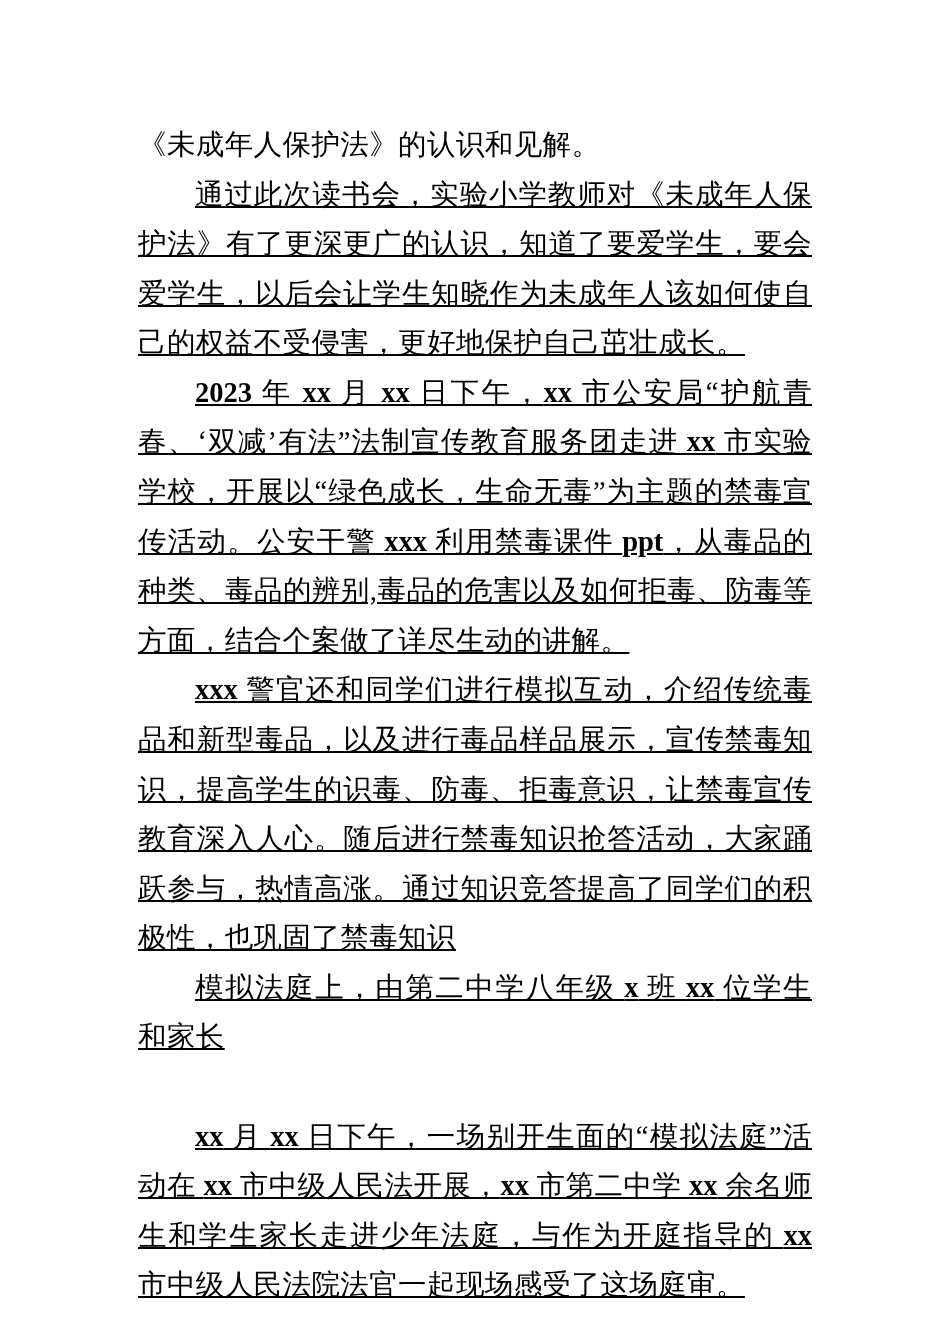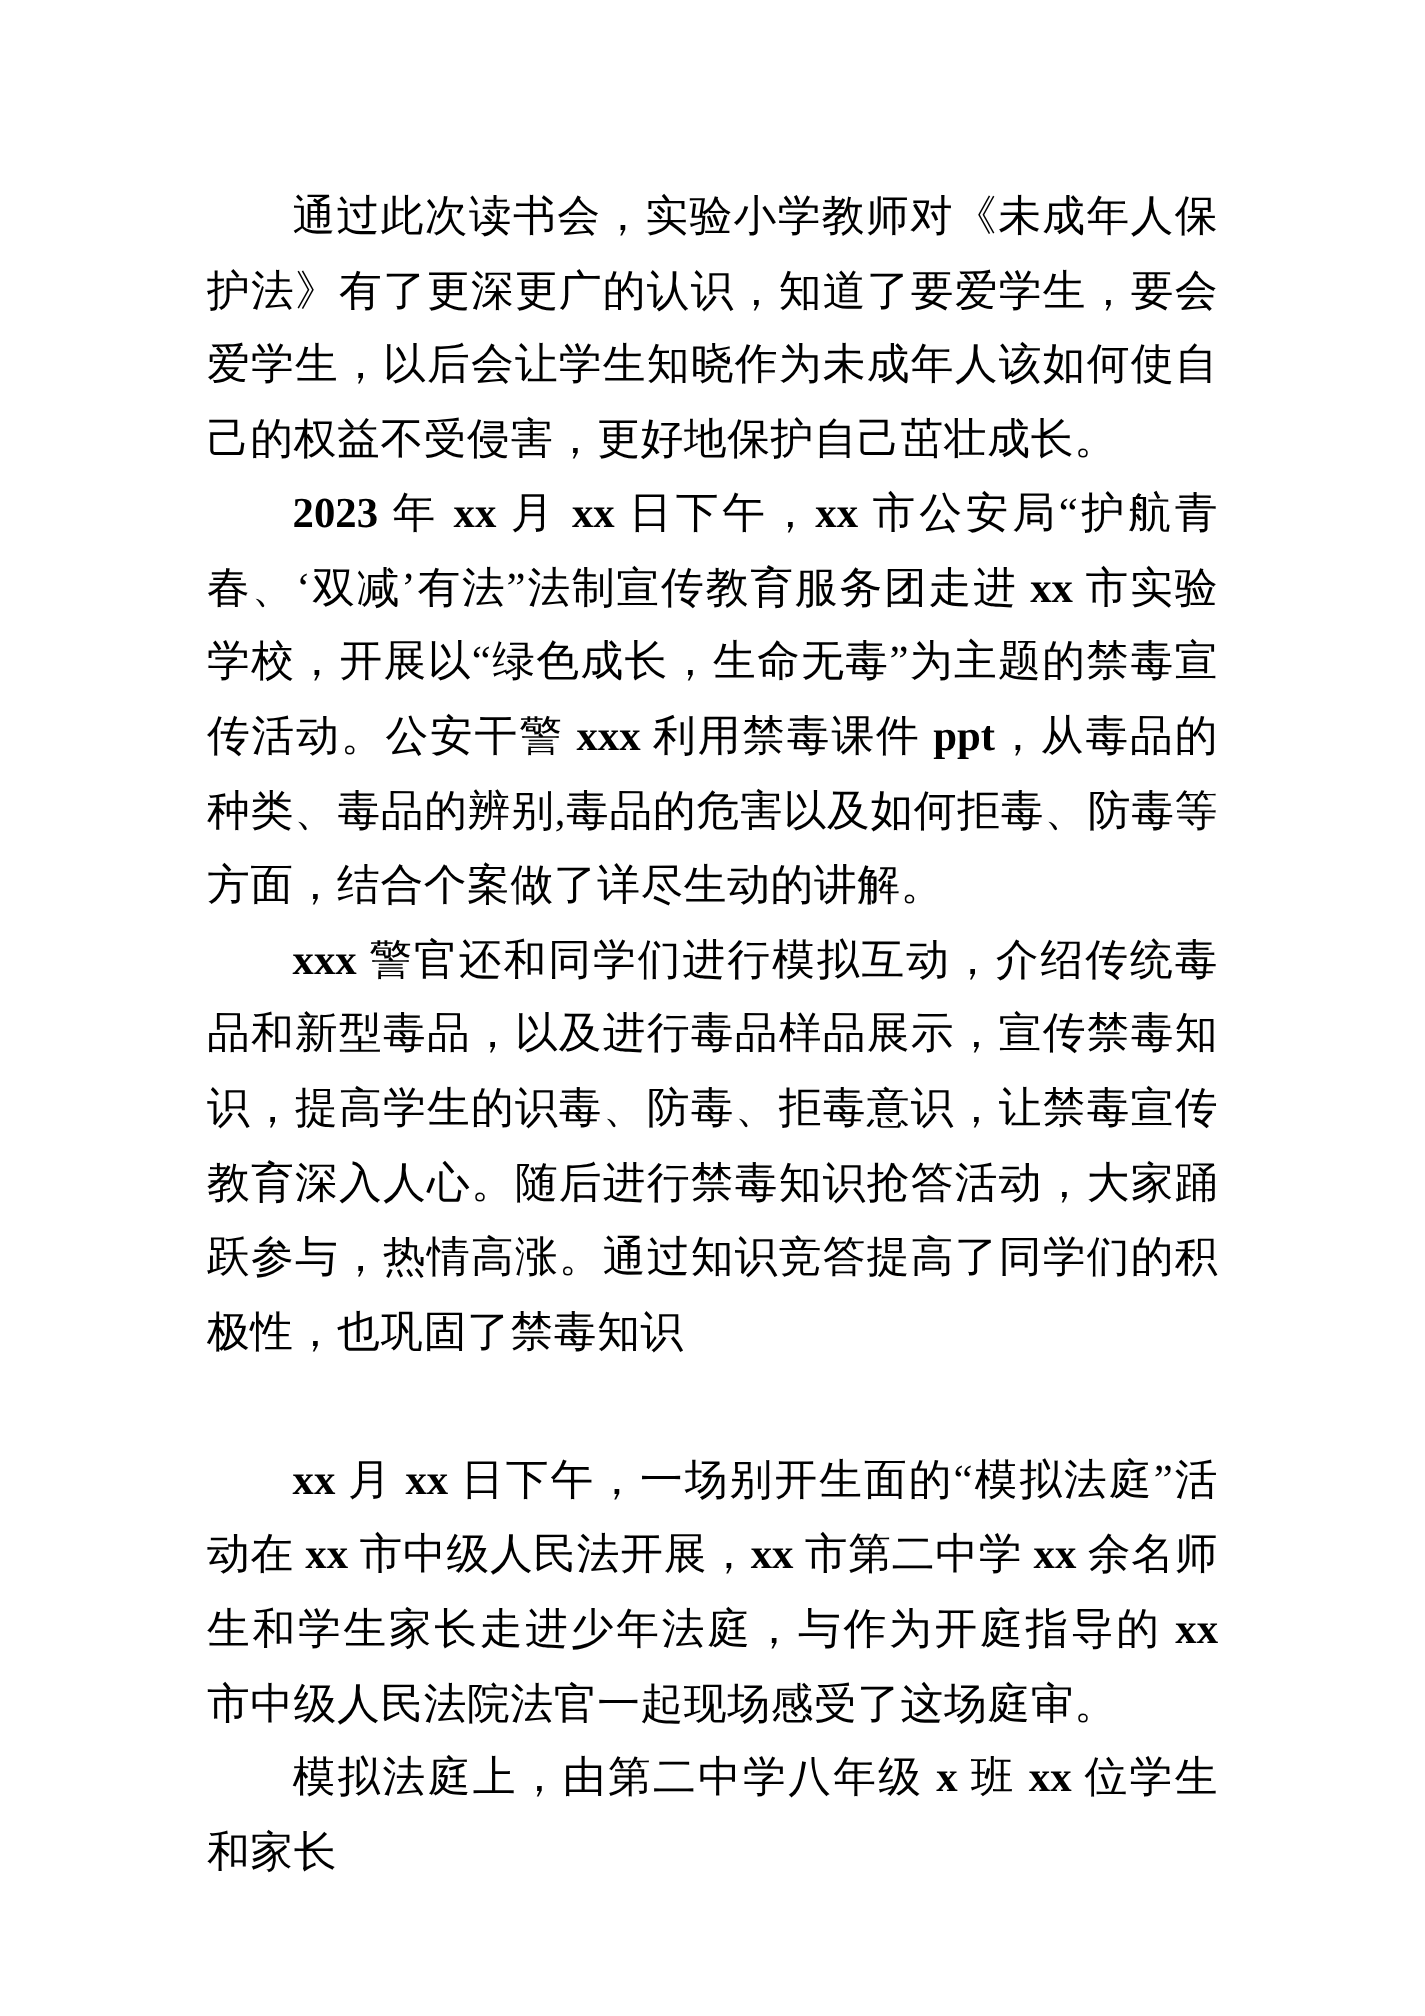--- a/index.html
+++ b/index.html
@@ -24,42 +24,44 @@
     text-align: justify;
     text-justify: inter-ideograph;
     letter-spacing: 0.4px;
   }
   p {
     margin: 0 0 0 0;
     text-indent: 0;
   }
   p.indent {
     text-indent: 2em;
+    text-decoration: underline;
   }
   p.spacer-before {
     margin-top: 1.74em;
   }
   
   .lat {
     font-family: "Liberation Serif", "DejaVu Serif", serif;
     font-weight: 700;
     letter-spacing: 0;
   }
 </style>
 </head>
 <body>
 
 <div class="page">
   <div class="doc-body">
 
+    <p class="">《未成年人保护法》的认识和见解。</p>
 
     <p class="indent">通过此次读书会，实验小学教师对《未成年人保护法》有了更深更广的认识，知道了要爱学生，要会爱学生，以后会让学生知晓作为未成年人该如何使自己的权益不受侵害，更好地保护自己茁壮成长。</p>
 
     <p class="indent"><span class="lat">2023</span> 年 <span class="lat">xx</span> 月 <span class="lat">xx</span> 日下午，<span class="lat">xx</span> 市公安局“护航青春、‘双减’有法”法制宣传教育服务团走进 <span class="lat">xx</span> 市实验学校，开展以“绿色成长，生命无毒”为主题的禁毒宣传活动。公安干警 <span class="lat">xxx</span> 利用禁毒课件 <span class="lat">ppt</span>，从毒品的种类、毒品的辨别,毒品的危害以及如何拒毒、防毒等方面，结合个案做了详尽生动的讲解。</p>
 
     <p class="indent"><span class="lat">xxx</span> 警官还和同学们进行模拟互动，介绍传统毒品和新型毒品，以及进行毒品样品展示，宣传禁毒知识，提高学生的识毒、防毒、拒毒意识，让禁毒宣传教育深入人心。随后进行禁毒知识抢答活动，大家踊跃参与，热情高涨。通过知识竞答提高了同学们的积极性，也巩固了禁毒知识</p>
 
+    <p class="indent">模拟法庭上，由第二中学八年级 <span class="lat">x</span> 班 <span class="lat">xx</span> 位学生和家长</p>
+
     <p class="indent spacer-before"><span class="lat">xx</span> 月 <span class="lat">xx</span> 日下午，一场别开生面的“模拟法庭”活动在 <span class="lat">xx</span> 市中级人民法开展，<span class="lat">xx</span> 市第二中学 <span class="lat">xx</span> 余名师生和学生家长走进少年法庭，与作为开庭指导的 <span class="lat">xx</span> 市中级人民法院法官一起现场感受了这场庭审。</p>
-
-    <p class="indent">模拟法庭上，由第二中学八年级 <span class="lat">x</span> 班 <span class="lat">xx</span> 位学生和家长</p>
 
   </div>
 </div>
 
 </body></html>

